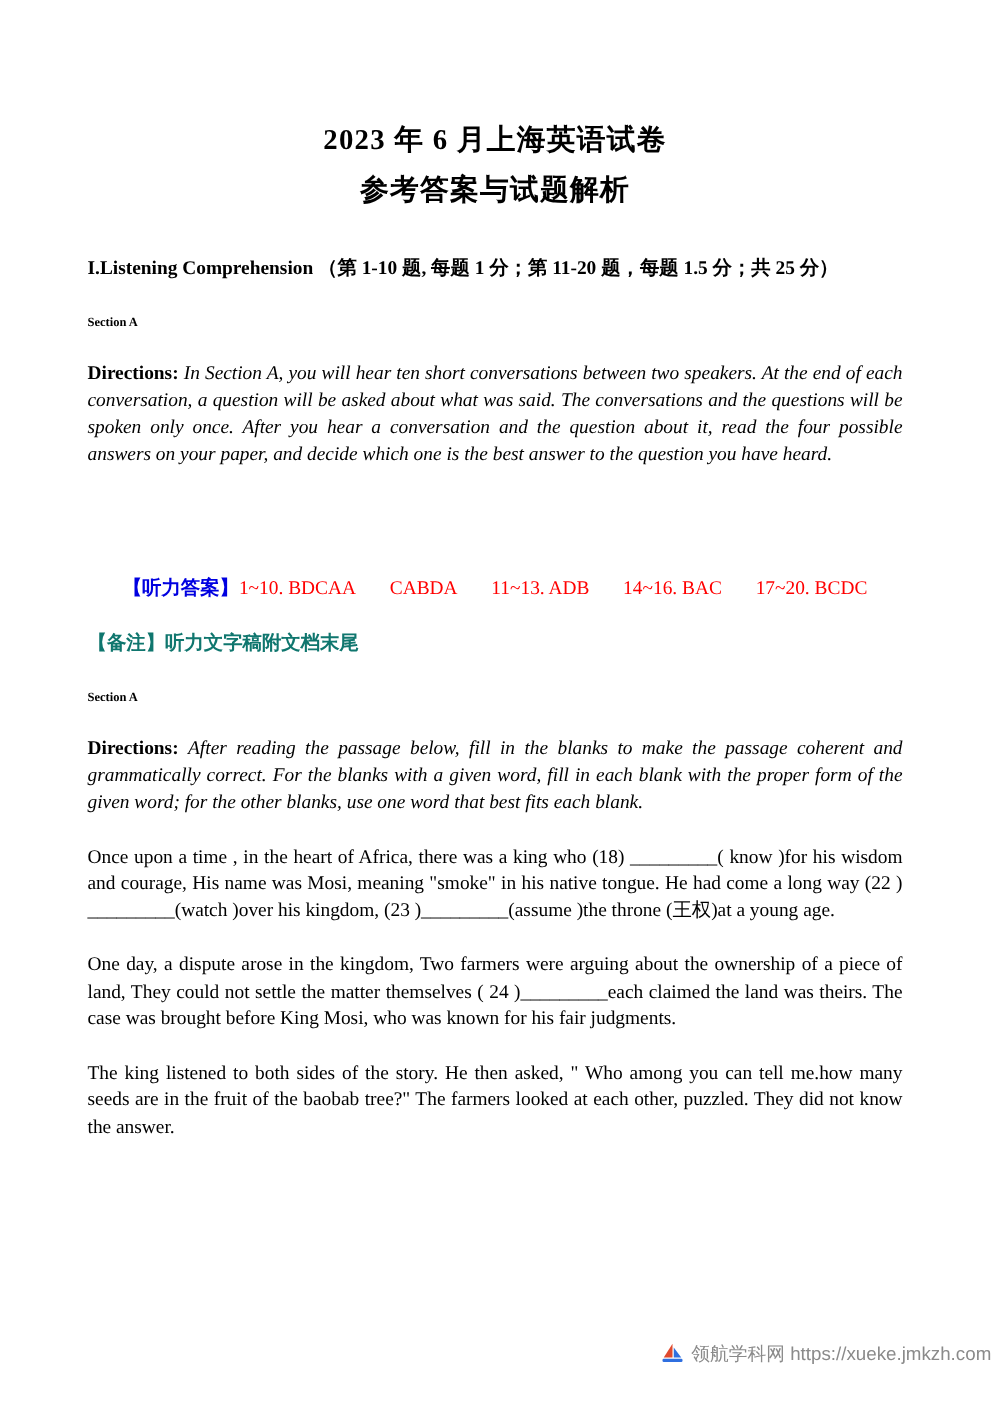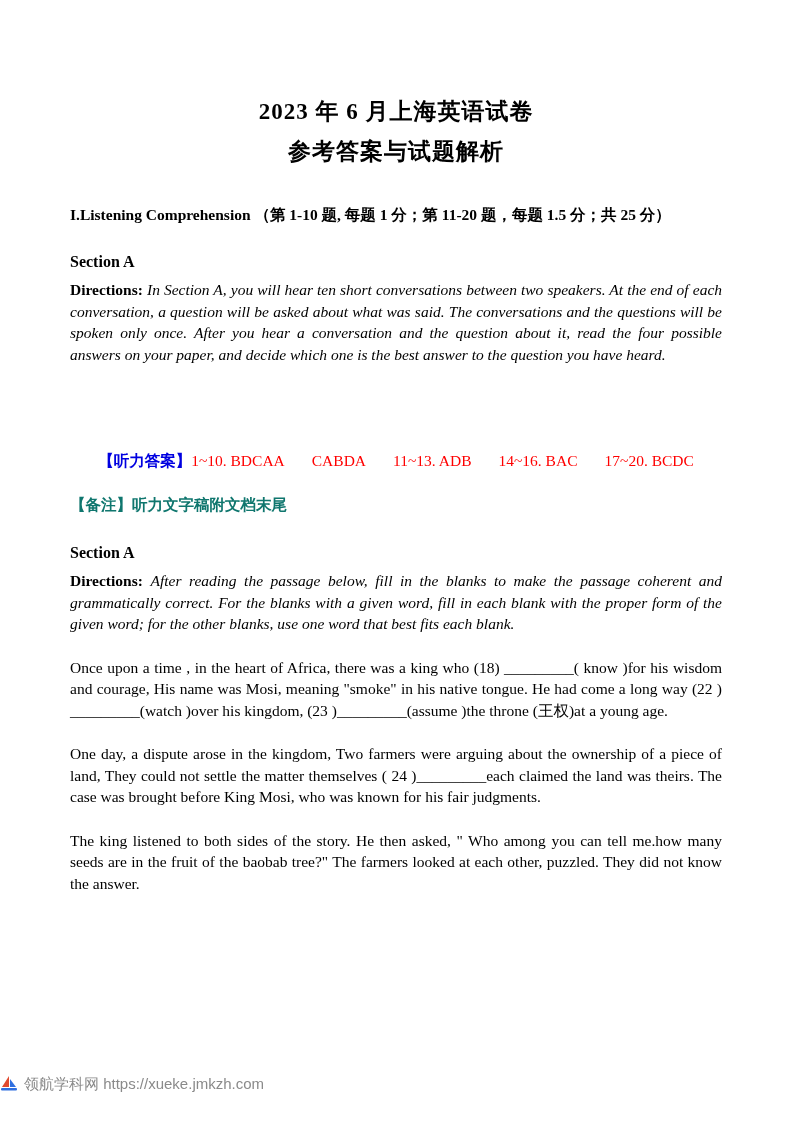--- a/index.html
+++ b/index.html
@@ -23,29 +23,29 @@
   }
 
   .heading {
     font-weight:bold;
     font-size:15.5px;
     margin-top:32px;
     line-height:21px;
   }
   .subheading {
     font-weight:bold;
-    font-size:16px;
+    font-size:10px;
     margin-top:28px;
   }
 
   .para {
     font-size:15.5px;
     line-height:21.5px;
     text-align:justify;
-    margin-top:8px;
+    margin-top:24px;
   }
   .bold { font-weight:bold; }
   .italic { font-style:italic; }
 
   .answers-line {
     margin-top:86px;
     font-size:15.5px;
     text-align:center;
   }
   .blue-label { font-weight:bold; }
@@ -58,21 +58,21 @@
     font-weight:bold;
   }
 
   .passage { margin-top:22px; }
   .passage:first-of-type { margin-top:24px; }
 
   .footer {
     position:absolute;
     left:0; bottom:26px;
     width:100%;
-    text-align:left;
+    text-align:right;
     font-family:"Liberation Sans", sans-serif;
     font-size:15px;
   }
   .footer .logo {
     display:inline-block;
     vertical-align:-4px;
     margin-right:6px;
   }
 </style>
 </head>

